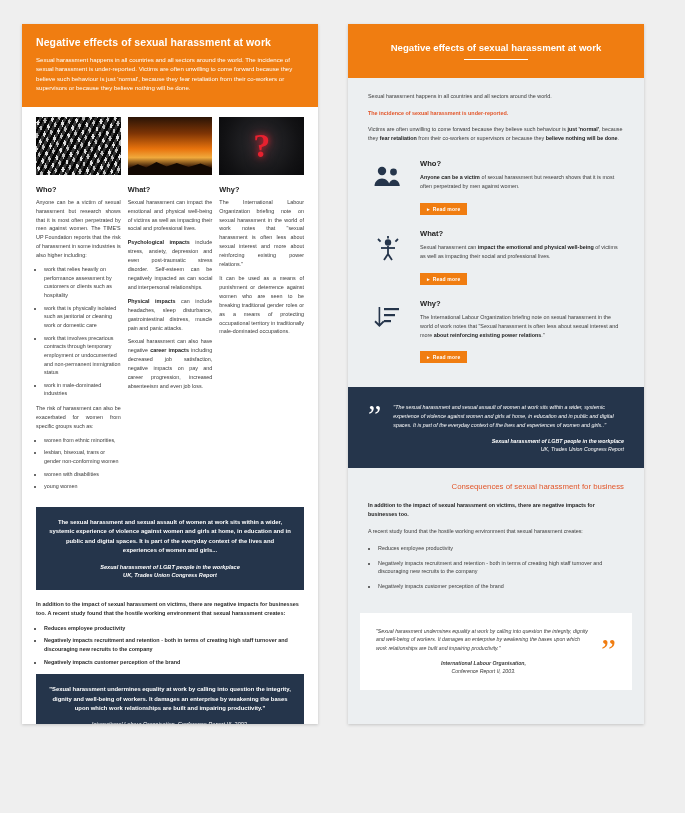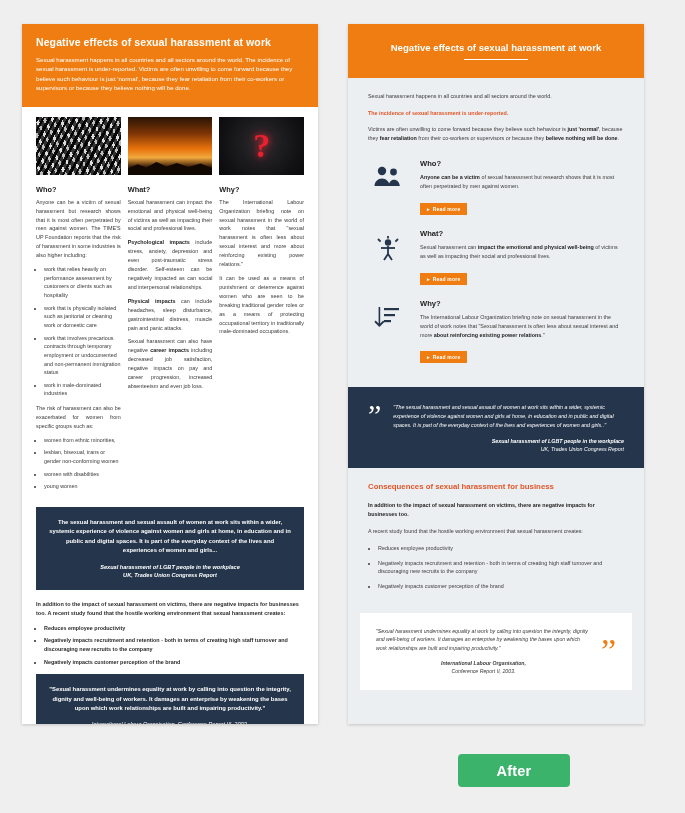--- a/index.html
+++ b/index.html
@@ -119,21 +119,21 @@
   .a-btn .chev { font-size:5px; }
 
   .a-quote { background:#25354b; color:#fff; padding:16px 20px 14px 20px; display:flex; gap:12px; }
   .a-quote .mark { font-size:30px; line-height:.8; font-family:"Liberation Serif", serif; color:#fff; }
   .a-quote .qbody { flex:1 1 auto; }
   .a-quote .qbody p { margin:0; font-size:5.3px; line-height:1.7; font-style:italic; }
   .a-quote .qbody .src { margin-top:8px; font-size:5.3px; font-weight:bold; font-style:normal; text-align:right; line-height:1.5; }
   .a-quote .qbody .src span { display:block; font-weight:normal; font-style:italic; }
 
   .a-cons { background:#eceff1; padding:14px 20px 12px 20px; }
-  .a-cons h2 { margin:0 0 10px 0; font-size:7.8px; font-weight:bold; color:#e2562a; }
+  .a-cons h2 { margin:0 0 10px 0; font-size:7.8px; font-weight:normal; color:#e2562a;text-align:right; }
   .a-cons p { margin:0 0 8px 0; font-size:5.4px; line-height:1.65; color:#3b3b3b; }
   .a-cons p.strong { font-weight:bold; color:#222; }
   .a-cons ul { margin:0; padding-left:10px; }
   .a-cons li { font-size:5.4px; line-height:1.6; margin-bottom:6px; color:#3b3b3b; }
 
   .a-quote2 { background:#fff; margin:4px 12px 0 12px; padding:14px 16px;
               display:flex; align-items:center; gap:10px; }
   .a-quote2 .q2body { flex:1 1 auto; }
   .a-quote2 .q2body p { margin:0; font-size:5.2px; line-height:1.7; font-style:italic; color:#3b3b3b; }
   .a-quote2 .q2body .src { margin-top:7px; font-size:5.2px; font-weight:bold; font-style:normal; text-align:center; color:#222; line-height:1.5; }
@@ -345,15 +345,14 @@
             <span style="display:block;font-weight:bold;">International Labour Organisation,</span>
             <span>Conference Report II, 2003.</span>
           </div>
         </div>
         <div class="mark2">”</div>
       </div>
 
     </div>
   </div>
 
-  <div class="label label-after">After</div>
 
 </div>
 
 </body></html>

